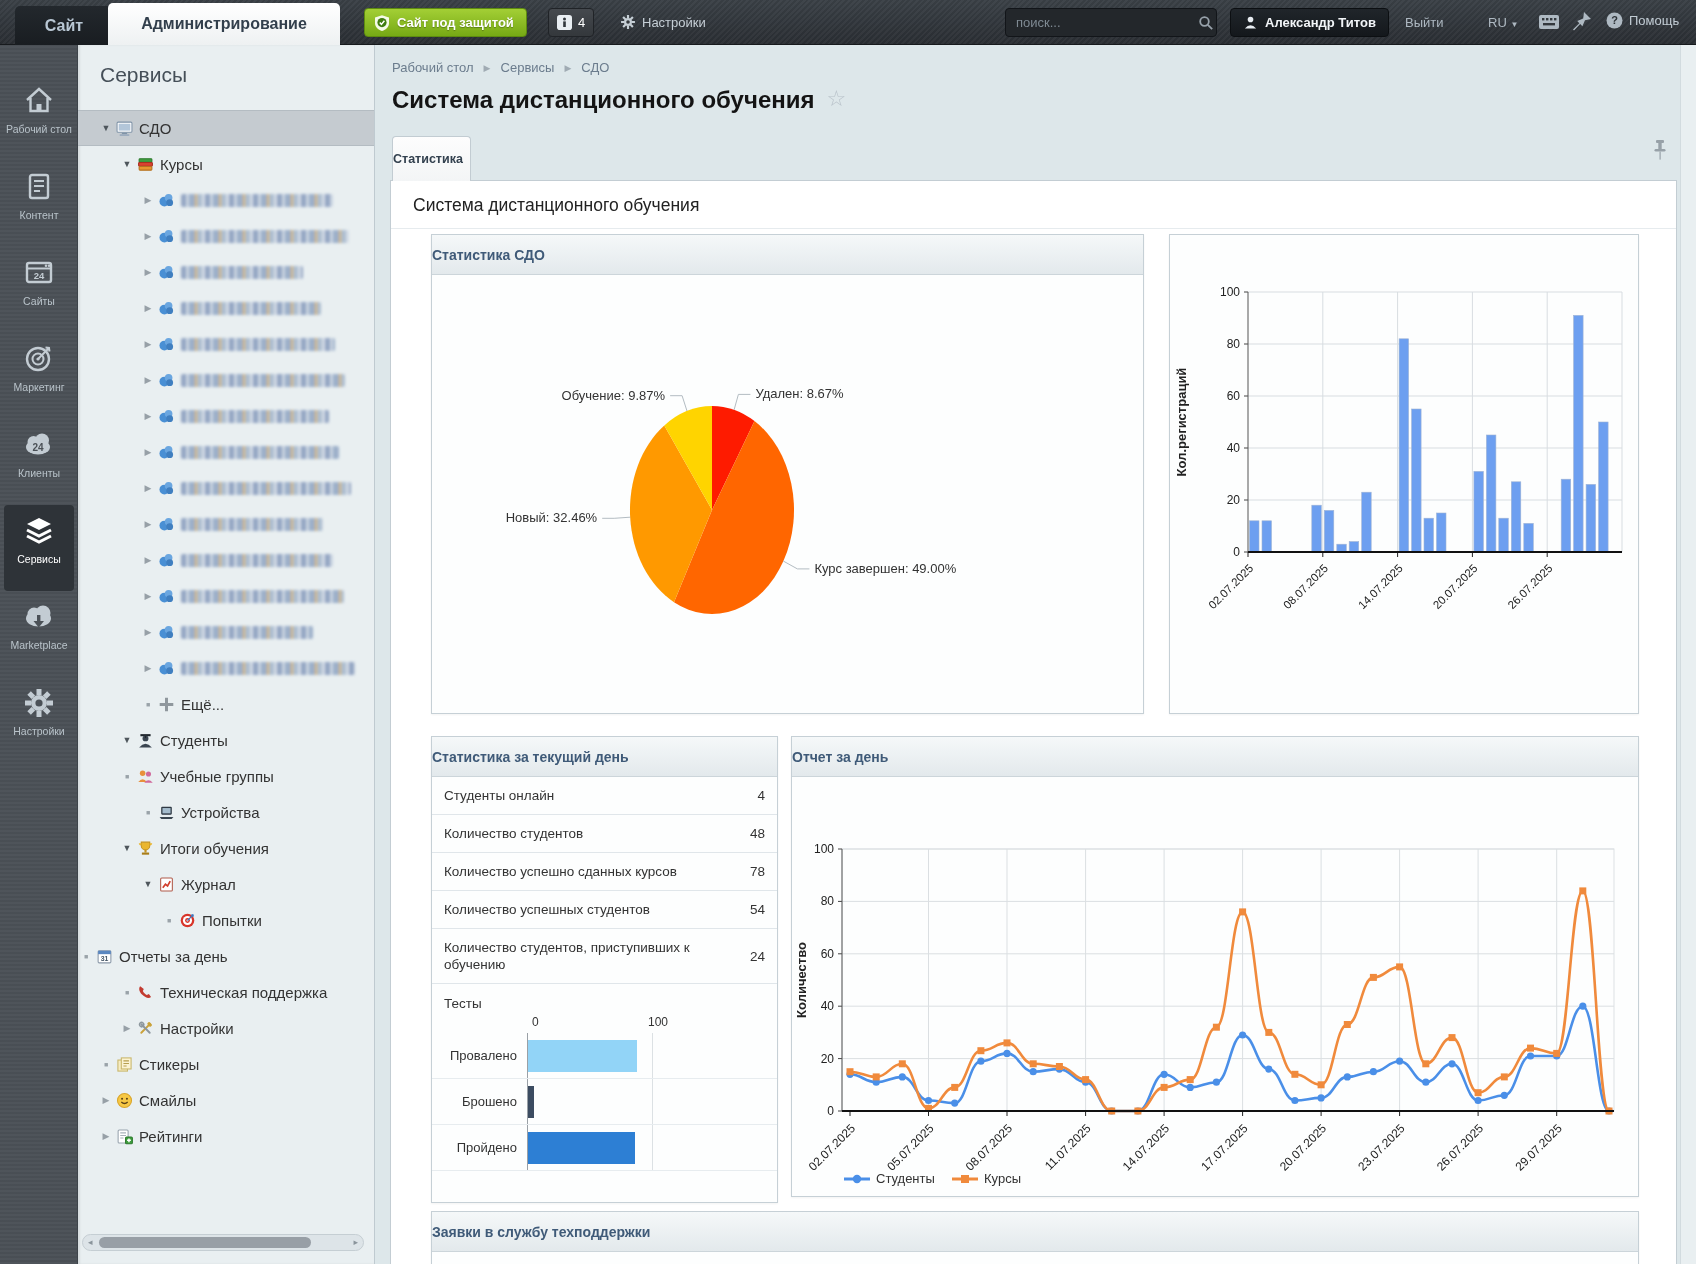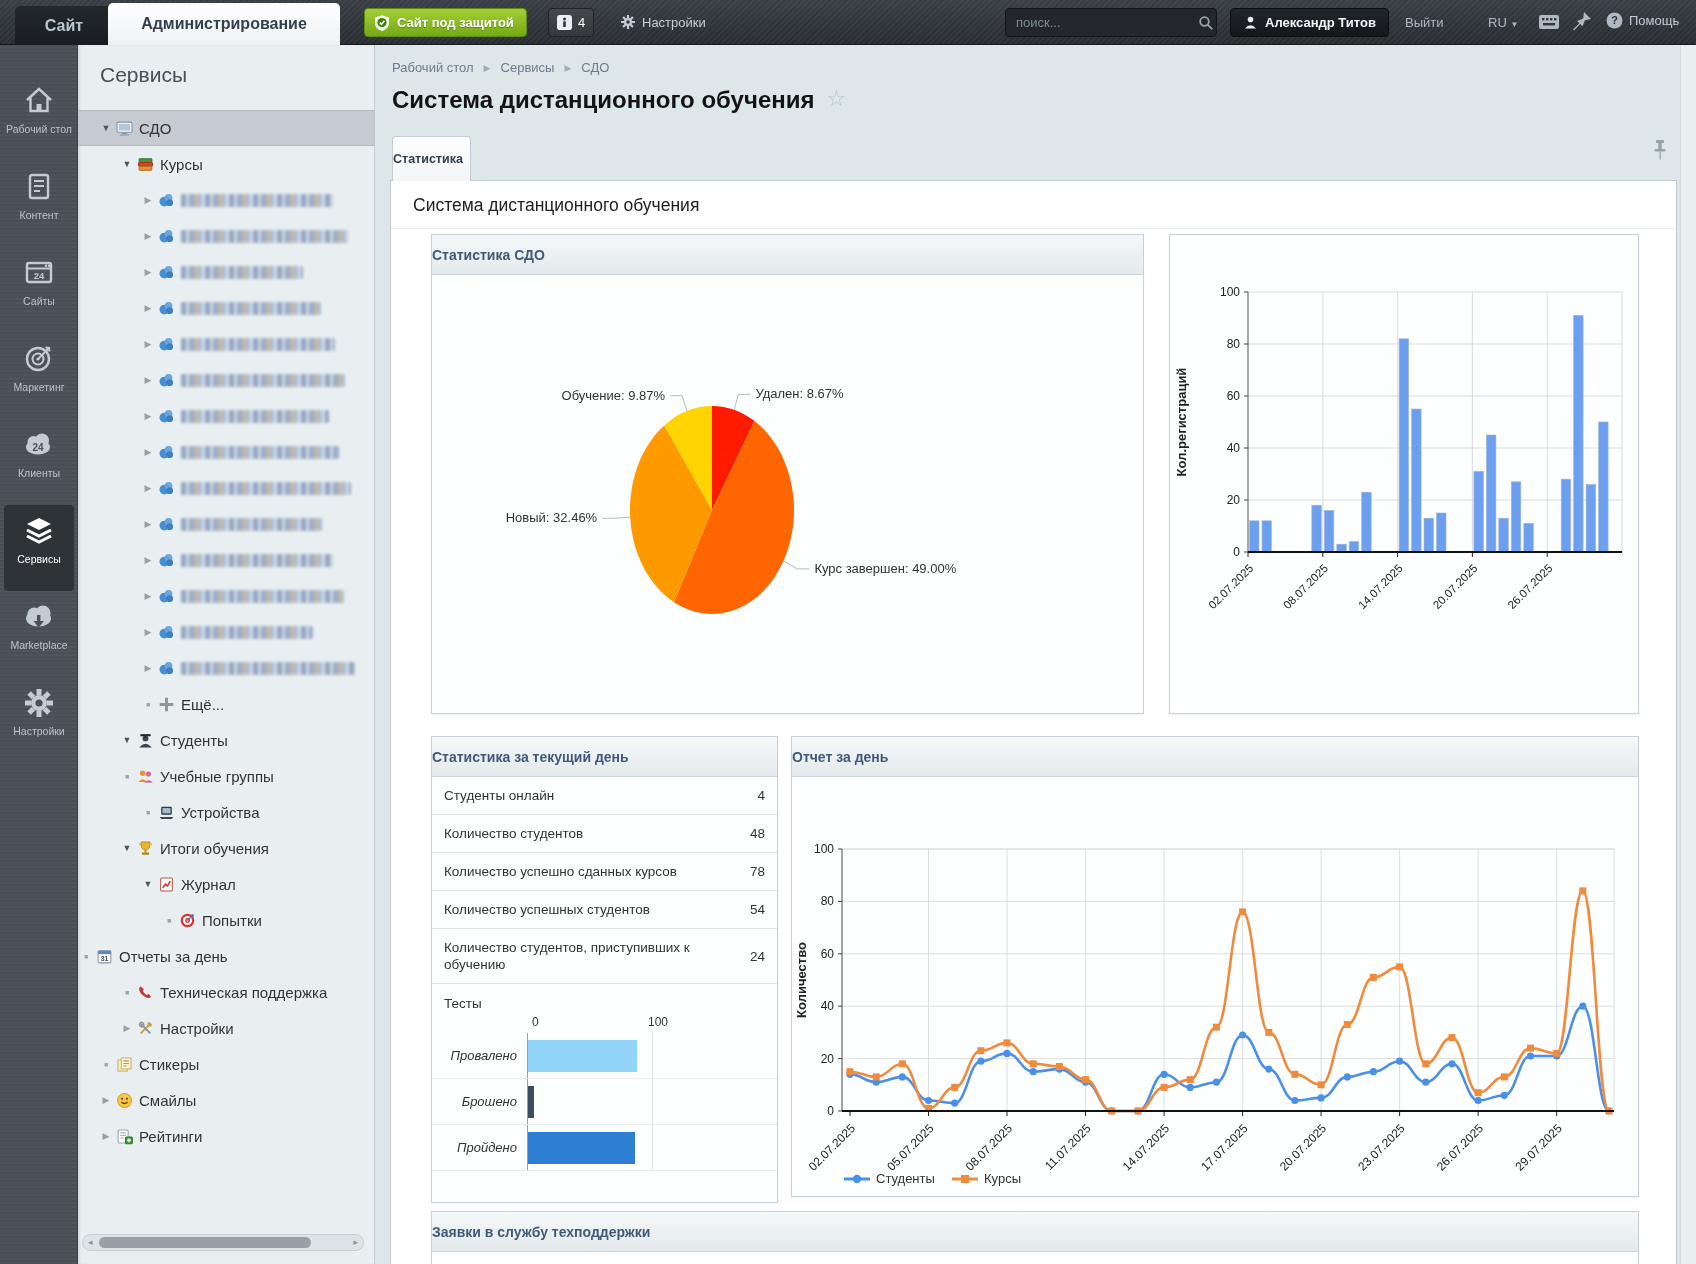--- a/index.html
+++ b/index.html
@@ -98,21 +98,21 @@
   #p-support{left:40px; top:1030px; width:1208px; height:120px;}
   svg{font-family:"Liberation Sans",sans-serif; display:block;}
   
   .st-row{display:flex; align-items:center; border-bottom:1px solid #e0e6ea; padding:0 12px; font-size:13.5px; color:#333;}
   .st-label{flex:1; line-height:17px; padding:10px 0;}
   .st-val{width:44px; text-align:right;}
   .tests-title{padding:12px 12px 4px 12px; font-size:13.5px; color:#333;}
   .hb-scale{position:relative; height:18px; font-size:12px; color:#333;}
   .hb-wrap{position:relative;}
   .hb-row{display:flex; align-items:center; border-bottom:1px solid #e7ecef; height:46px; padding-right:12px;}
-  .hb-label{width:95px; text-align:right; padding-right:10px; font-size:13px; color:#333; flex:none;font-style:italic;}
+  .hb-label{width:95px; text-align:right; padding-right:10px; font-size:13px; color:#333; flex:none;}
   .hb-track{flex:1; height:100%; position:relative; border-left:1px solid #9aa0a6;}
   .hb-grid{position:absolute; left:124px; top:0; bottom:0; width:1px; background:#dce1e4;}
   .hb-bar{position:absolute; left:0; top:7px; height:32px;}
   .right-gutter{position:absolute; left:1680px; top:45px; right:0; bottom:0;
     background:#e9eff1; border-left:1px solid #d2dbdf;}
 </style>
 </head>
 <body>
 
 <div class="topbar">

